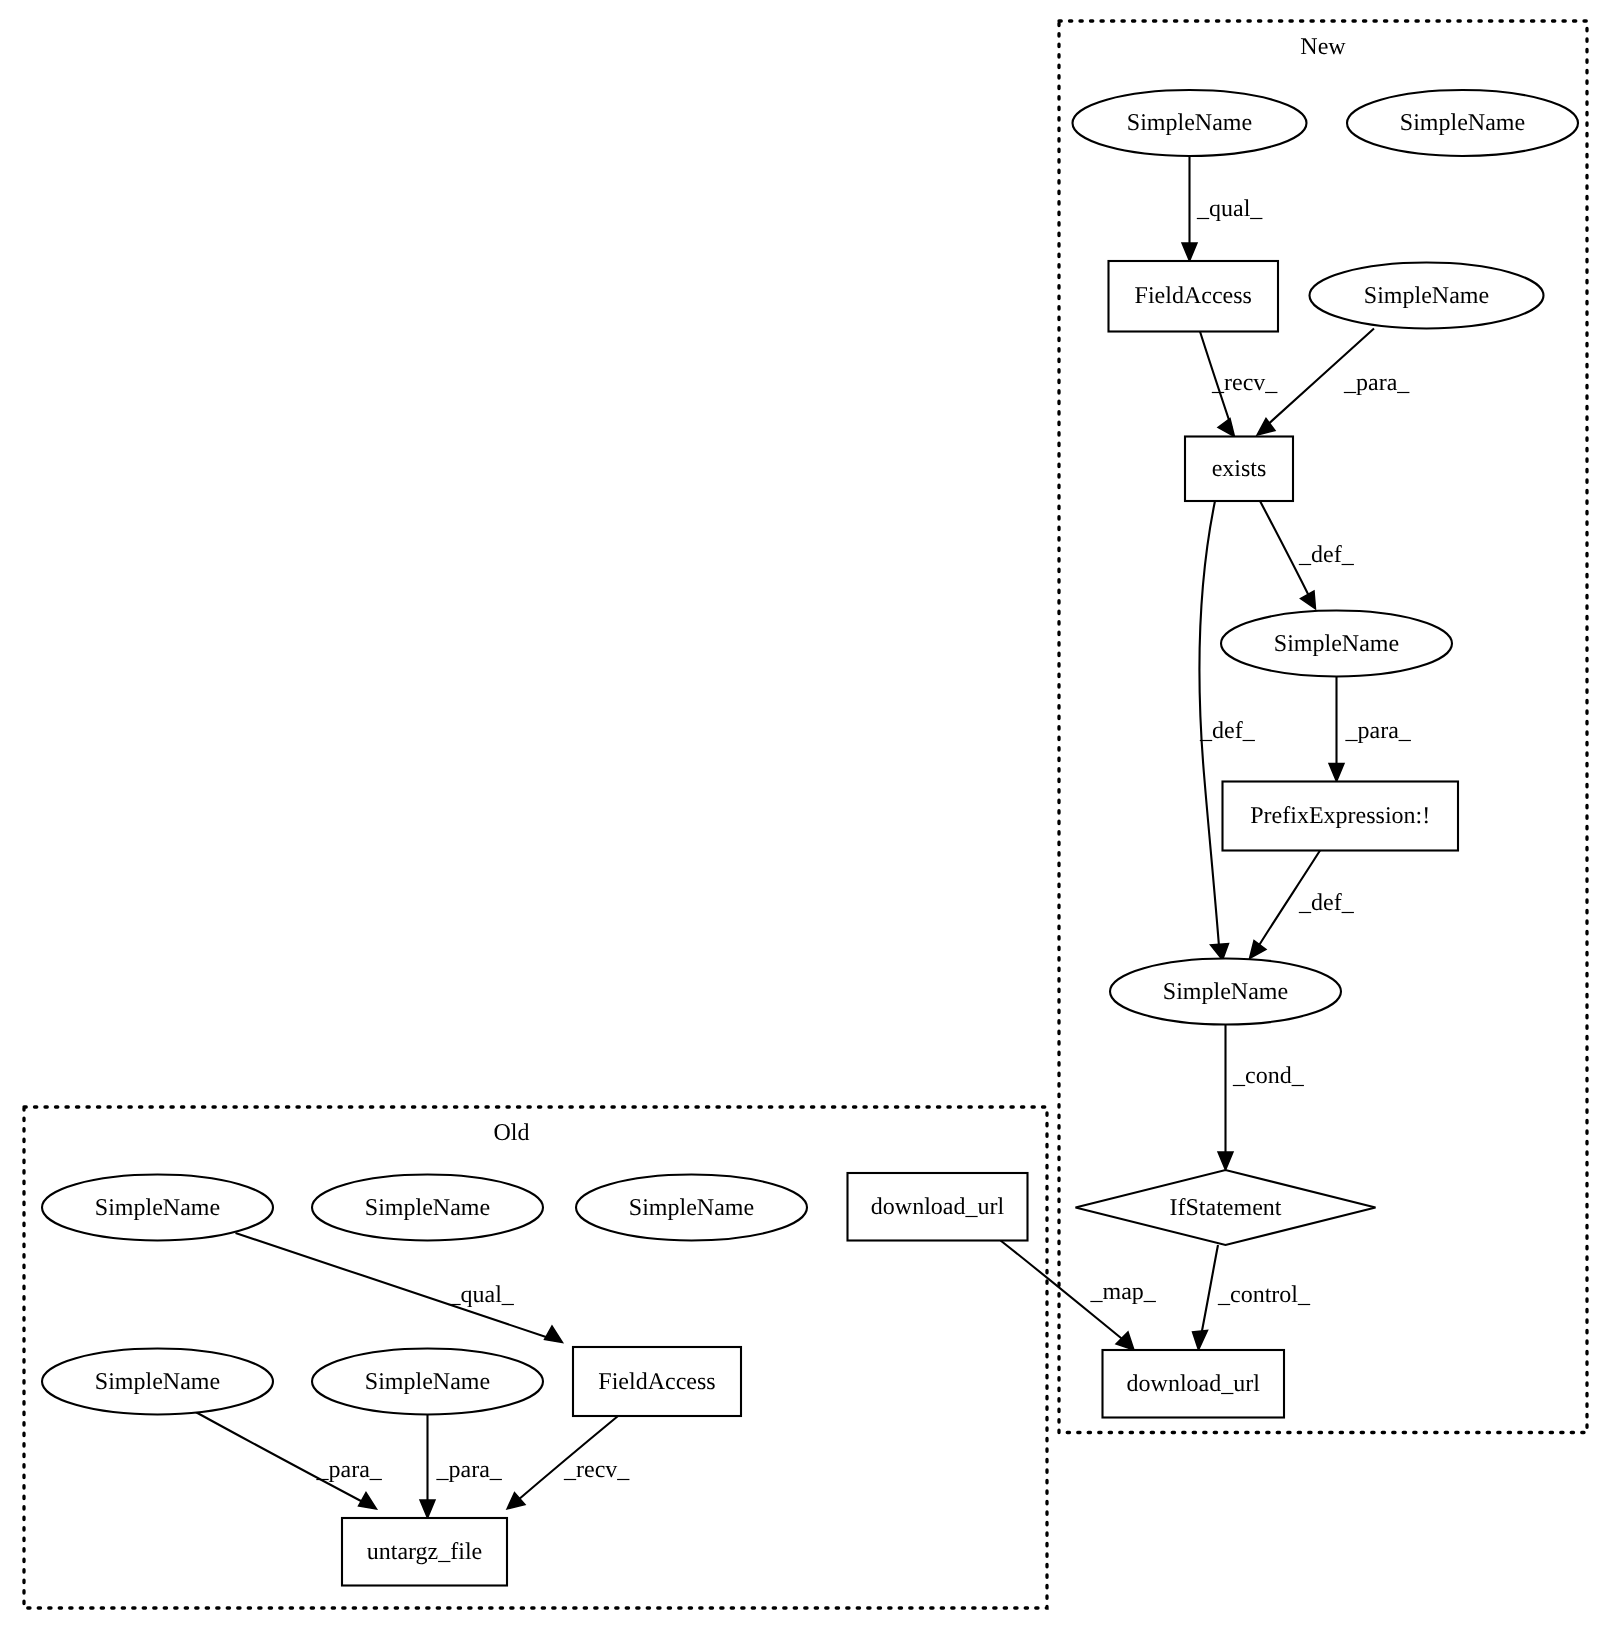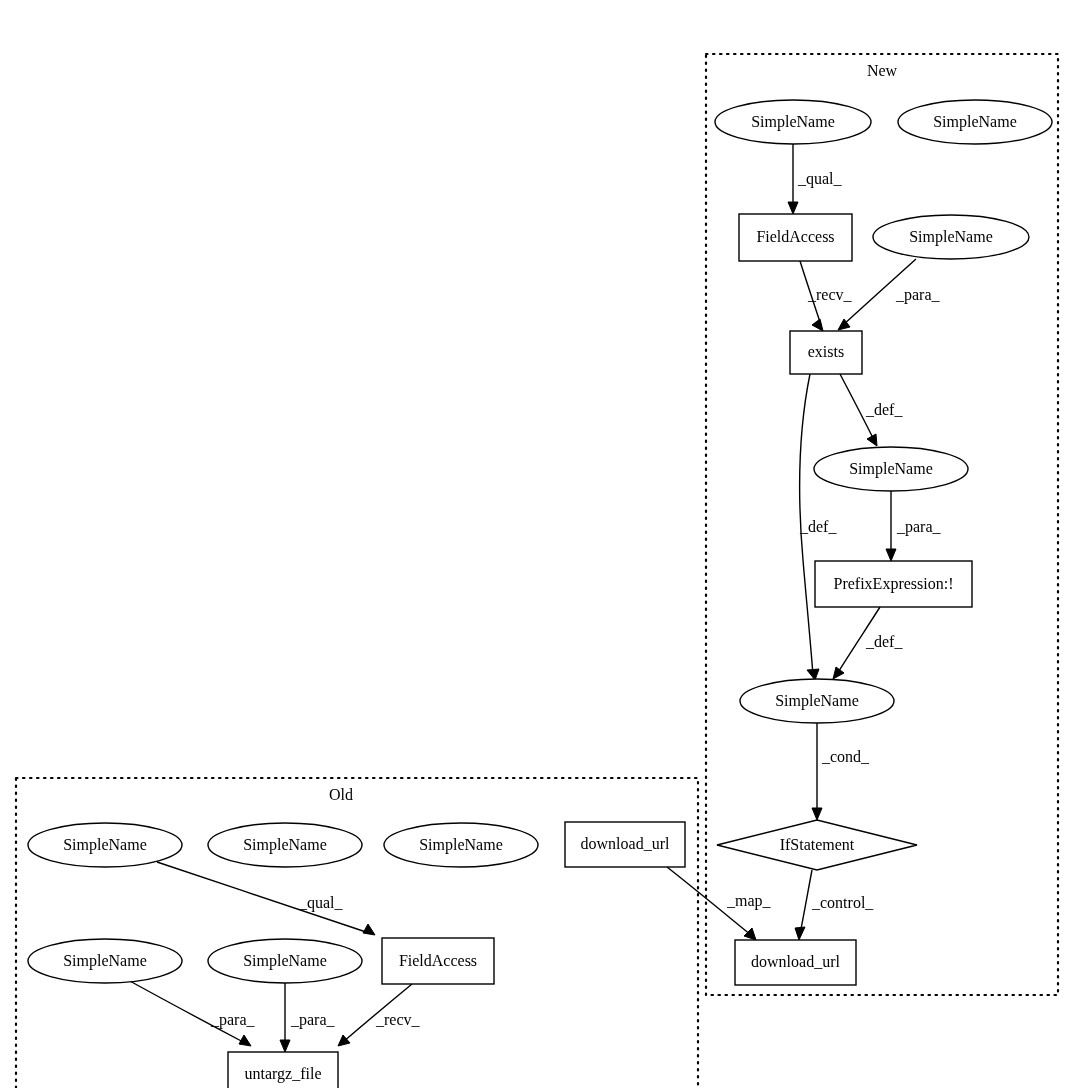--- a/index.html
+++ b/index.html
@@ -10,21 +10,20 @@
   body {
     width: 1077px;
     height: 1088px;
     font-family: "Liberation Serif", "DejaVu Serif", serif;
     overflow: hidden;
   }
   #graph-root {
     position: relative;
     width: 1077px;
     height: 896px;
-    margin-top: 40px;
   }
   svg#graph-canvas {
     display: block;
     width: 1077px;
     height: 1088px;
   }
   .cluster-box {
     fill: none;
     stroke: #000000;
     stroke-width: 2.2;

